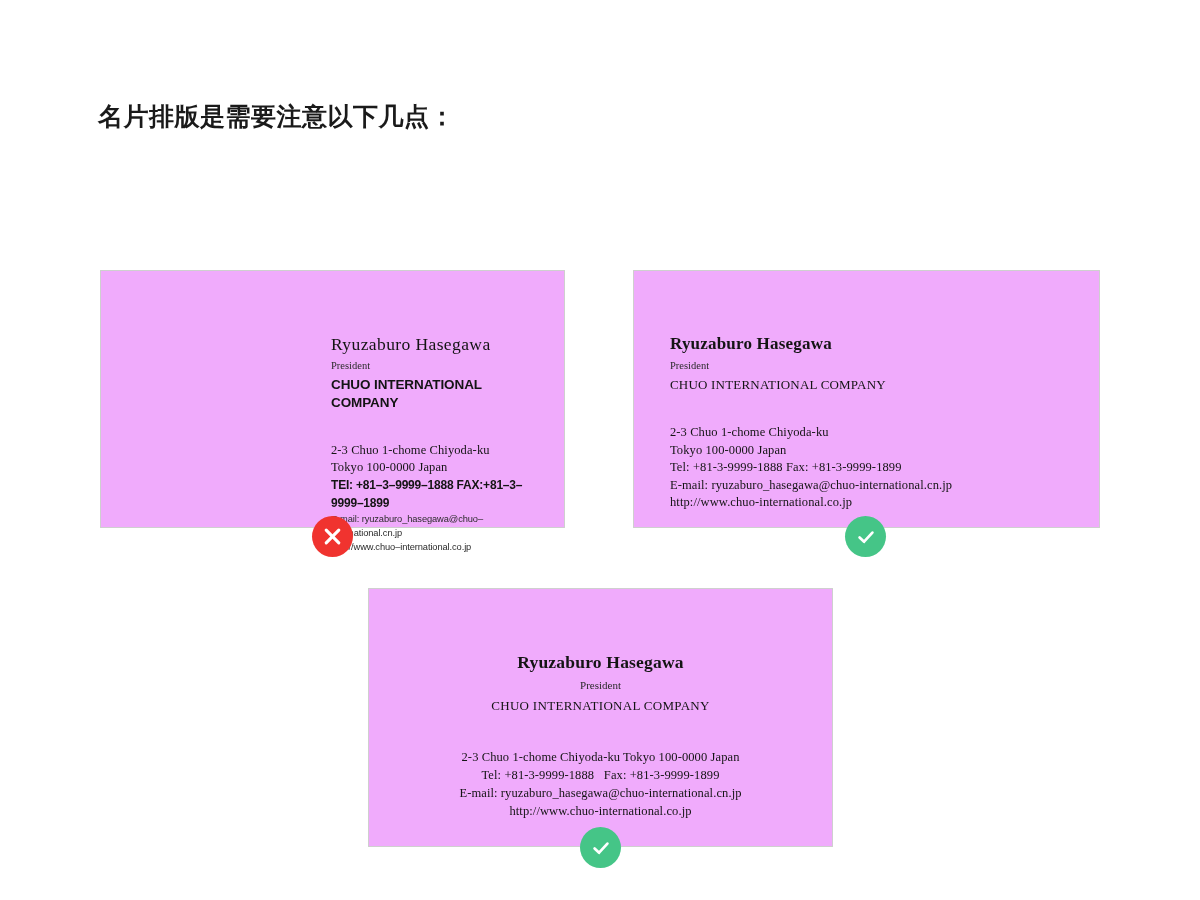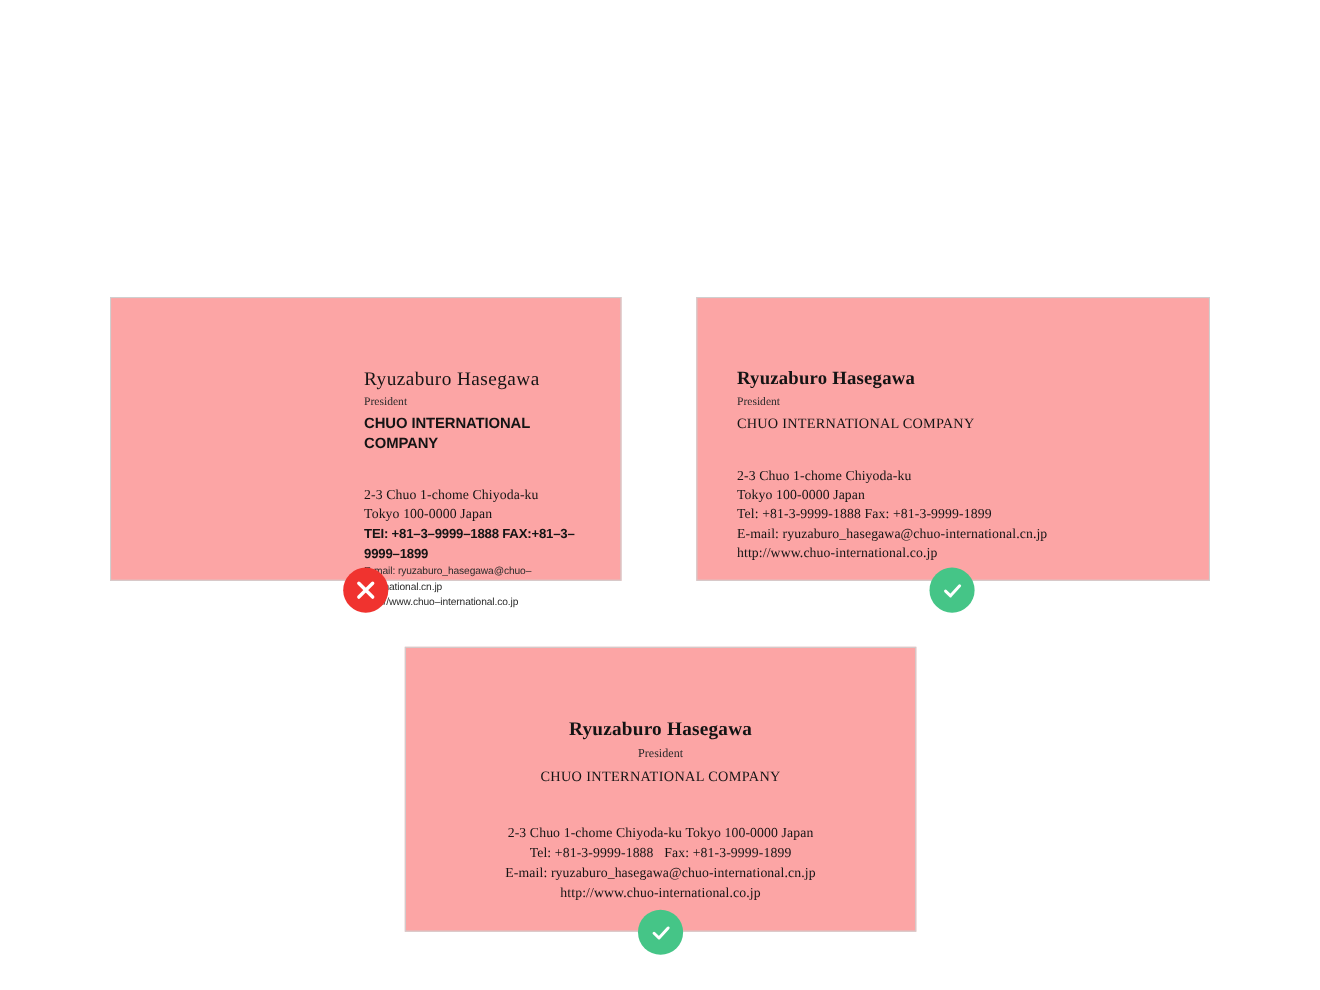--- a/index.html
+++ b/index.html
@@ -40,21 +40,21 @@
     font-family: "Liberation Sans", sans-serif;
     font-size: 19px;
     line-height: 41px;
     color: #4a4a4a;
     letter-spacing: 0.2px;
   }
 
   
   .card {
     position: absolute;
-    background: #fca5a5;
+    background: #f0abfc;
     border: 1px solid #cfcfcf;
     box-sizing: border-box;
   }
   #card-bad      { left: 100px; top: 270px;  width: 465px; height: 258px; }
   #card-good-1   { left: 633px; top: 270px;  width: 467px; height: 258px; }
   #card-good-2   { left: 368px; top: 588px;  width: 465px; height: 259px; }
 
   .card-inner {
     position: absolute;
     color: #141414;
@@ -199,20 +199,21 @@
   .badge svg { display: block; }
   #badge-bad      { left: 312px; top: 516px; }
   #badge-good-1   { left: 845px; top: 516px; }
   #badge-good-2   { left: 580px; top: 827px; }
 </style>
 </head>
 <body>
 
 <div class="page">
 
+  <div class="heading">名片排版是需要注意以下几点：</div>
 
 
   <div class="card" id="card-bad">
     <div class="card-inner">
       <div class="name">Ryuzaburo Hasegawa</div>
       <div class="title">President</div>
       <div class="company">CHUO INTERNATIONAL COMPANY</div>
       <div class="addr-block">
         <div class="addr-line">2-3 Chuo 1-chome Chiyoda-ku</div>
         <div class="addr-line">Tokyo 100-0000 Japan</div>

